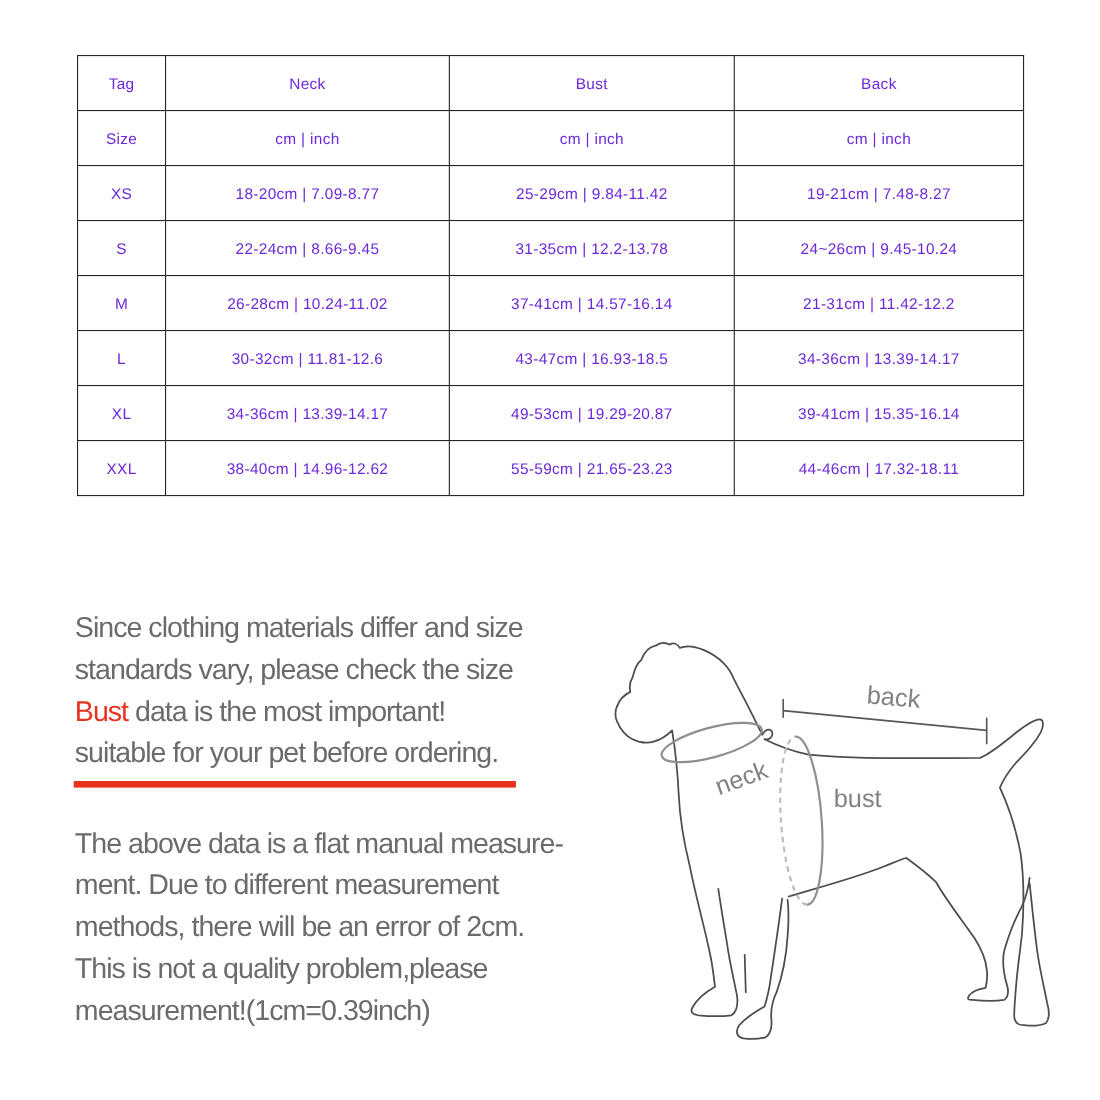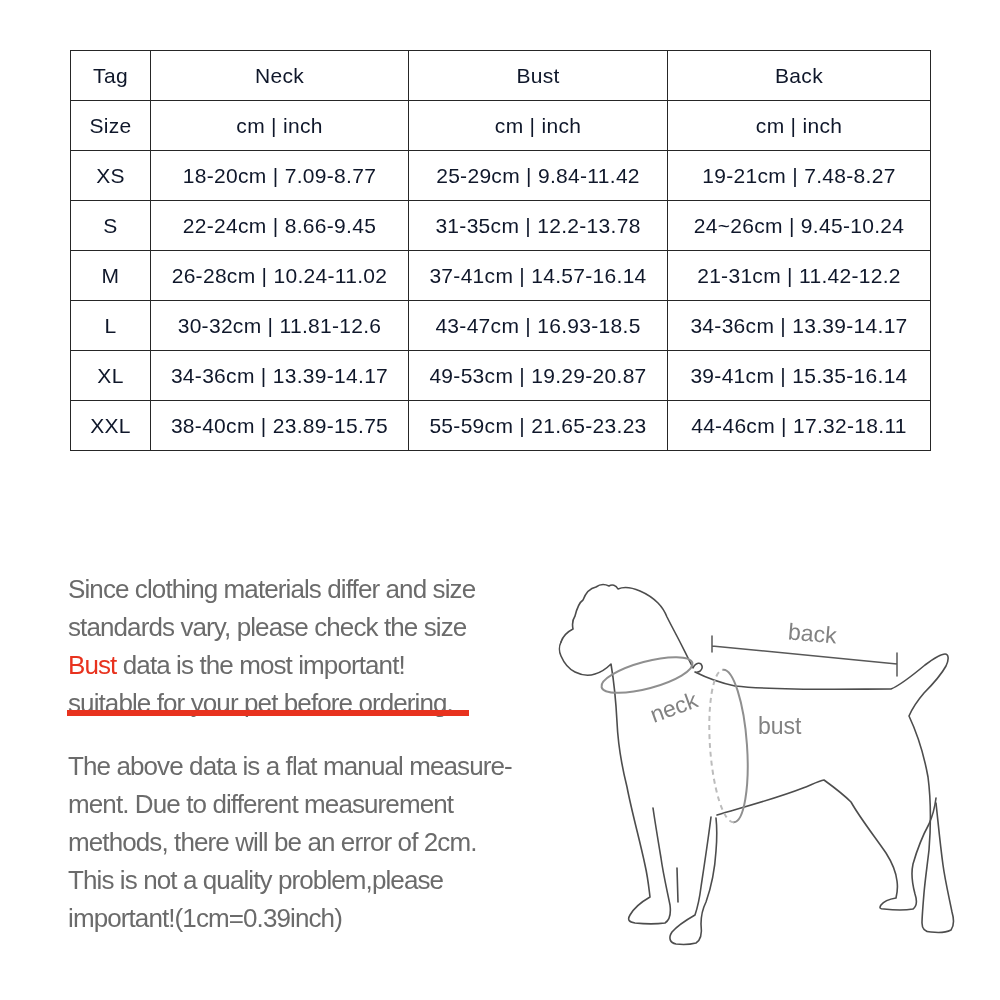--- a/index.html
+++ b/index.html
@@ -8,30 +8,30 @@
     font-family:"Liberation Sans", sans-serif;color:#3c3c3c;overflow:hidden;
   }
   
   table.size-table{
     position:absolute;left:70px;top:50px;width:860px;
     border-collapse:collapse;table-layout:fixed;
   }
   table.size-table th, table.size-table td{
     border:1px solid #262626;height:49px;padding:0;
     text-align:center;vertical-align:middle;
-    font-size:21px;font-weight:400;color:#0f172a;letter-spacing:.3px;
+    font-size:14px;font-weight:400;color:#6d28d9;letter-spacing:.3px;
     white-space:nowrap;
   }
   
   .note{
     position:absolute;left:68px;color:#6b6b6b;
     font-size:26px;line-height:38px;letter-spacing:-0.9px;
     white-space:nowrap;font-weight:400;
   }
-  #para1{top:570px;}
+  #para1{top:551px;}
   #para2{top:747px;}
   .red-text{color:#e8321e;}
   .red-underline{
     position:absolute;left:67px;top:710px;width:402px;height:6px;
     background:#e8321e;
   }
   
   svg.dog{position:absolute;left:545px;top:575px;}
   .dog-line{fill:none;stroke:#4d4d4d;stroke-width:1.6;stroke-linecap:round;stroke-linejoin:round;}
   .band{fill:none;stroke:#8f8f8f;stroke-width:2;stroke-linecap:round;}
@@ -87,41 +87,41 @@
       <td>34-36cm | 13.39-14.17</td>
     </tr>
     <tr>
       <td>XL</td>
       <td>34-36cm | 13.39-14.17</td>
       <td>49-53cm | 19.29-20.87</td>
       <td>39-41cm | 15.35-16.14</td>
     </tr>
     <tr>
       <td>XXL</td>
-      <td>38-40cm | 23.89-15.75</td>
+      <td>38-40cm | 14.96-12.62</td>
       <td>55-59cm | 21.65-23.23</td>
       <td>44-46cm | 17.32-18.11</td>
     </tr>
   </tbody>
 </table>
 
 <div class="note" id="para1">
   <div>Since clothing materials differ and size</div>
   <div>standards vary, please check the size</div>
   <div><span class="red-text">Bust</span><span> data is the most important!</span></div>
   <div>suitable for your pet before ordering.</div>
 </div>
 <div class="red-underline"></div>
 
 <div class="note" id="para2">
   <div>The above data is a flat manual measure-</div>
   <div>ment. Due to different measurement</div>
   <div>methods, there will be an error of 2cm.</div>
   <div>This is not a quality problem,please</div>
-  <div>important!(1cm=0.39inch)</div>
+  <div>measurement!(1cm=0.39inch)</div>
 </div>
 
 <svg class="dog" width="455" height="400" viewBox="0 0 455 400">
 
   <path class="dog-line" d="
     M16,67 C18,61 22,57 28,54 C27,49 28,44 30,41 C32,33 35,27 38,25
     C41,17 46,13 51,12 C55,9 60,9 64,11 C67,9 71,10 73,14
     C80,11 88,13 95,16 C102,19 109,24 113,28 C117,32 120,37 122,42
     C127,52 132,61 136,69 C140,77 145,87 148,93
     C151,87 156,87 157,91 C158,95 154,98 150,97

